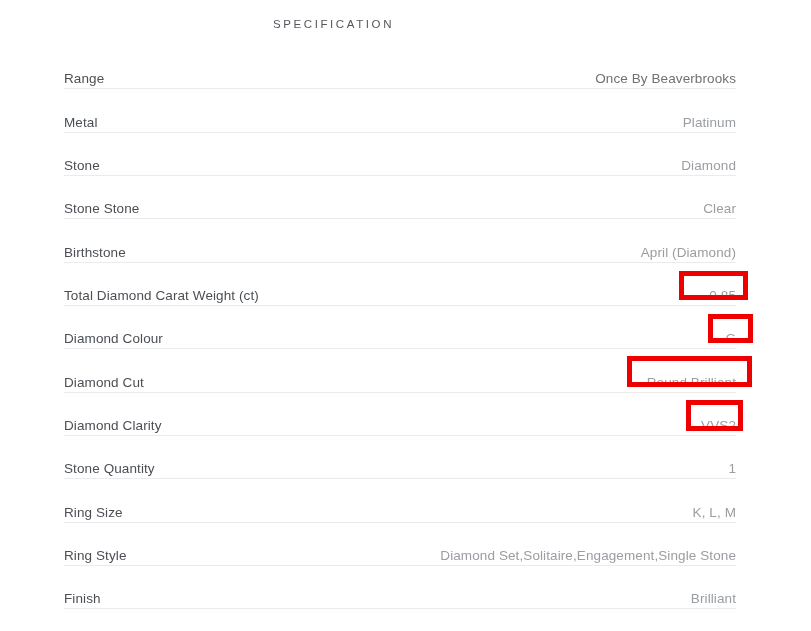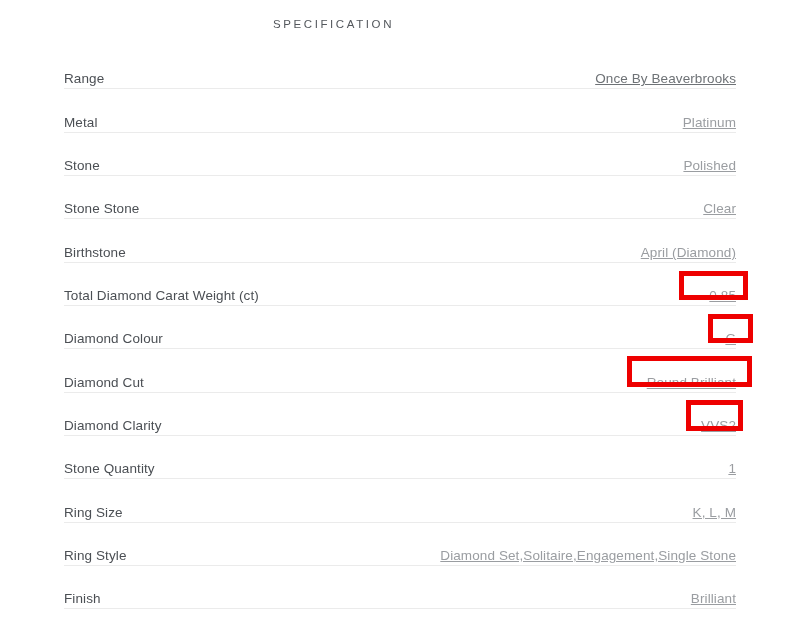--- a/index.html
+++ b/index.html
@@ -65,21 +65,20 @@
     letter-spacing: 0.1px;
   }
 
   .spec-value {
     font-size: 13.5px;
     color: #9a9da1;
     line-height: 18px;
     text-align: right;
     white-space: nowrap;
     letter-spacing: 0.1px;
-    text-decoration: underline;
   }
 
   .spec-value.strong {
     color: #6e7276;
   }
 
   
   .annot-box {
     position: absolute;
     border: 5px solid #ee0000;
@@ -98,21 +97,21 @@
       <div class="spec-row">
         <div class="spec-label">Range</div>
         <div class="spec-value strong">Once By Beaverbrooks</div>
       </div>
       <div class="spec-row">
         <div class="spec-label">Metal</div>
         <div class="spec-value">Platinum</div>
       </div>
       <div class="spec-row">
         <div class="spec-label">Stone</div>
-        <div class="spec-value">Polished</div>
+        <div class="spec-value">Diamond</div>
       </div>
       <div class="spec-row">
         <div class="spec-label">Stone Stone</div>
         <div class="spec-value">Clear</div>
       </div>
       <div class="spec-row">
         <div class="spec-label">Birthstone</div>
         <div class="spec-value">April (Diamond)</div>
       </div>
       <div class="spec-row">

